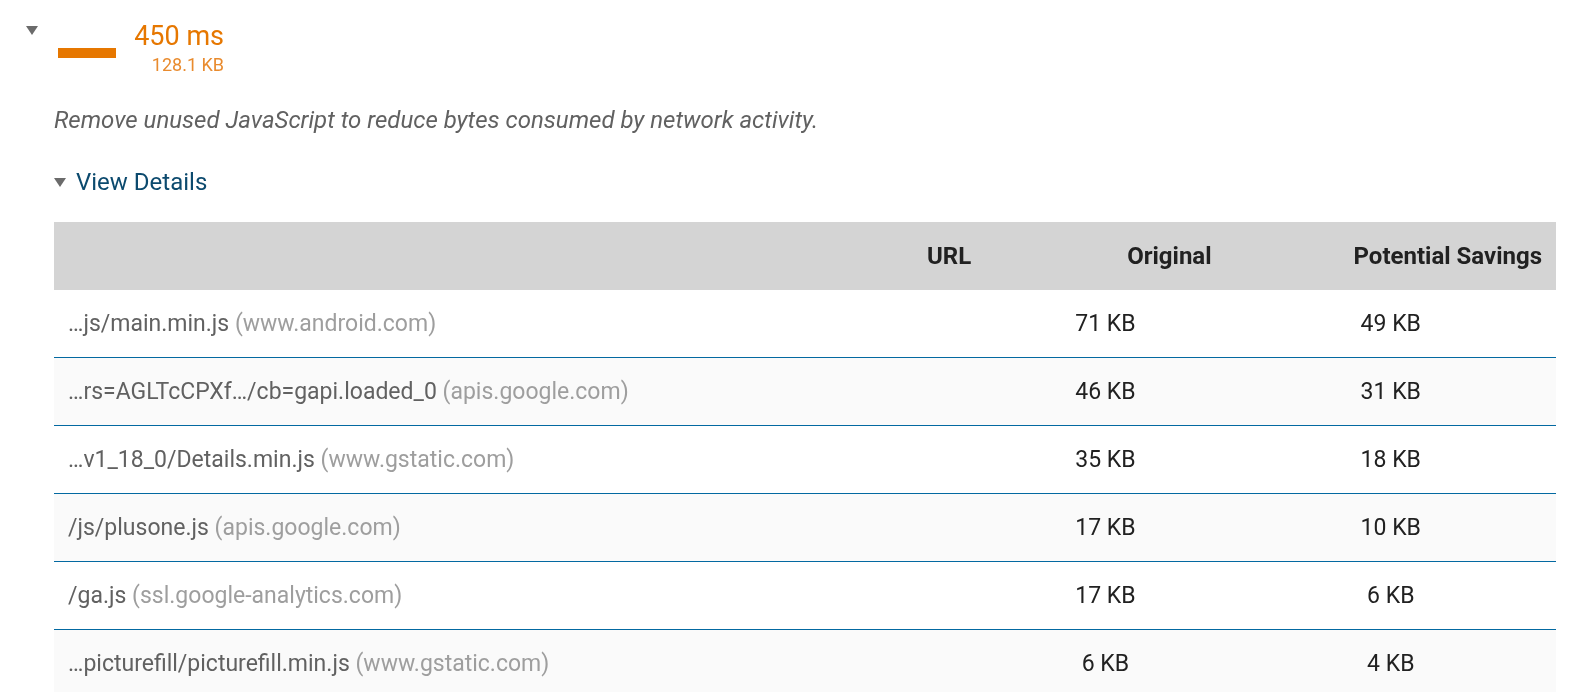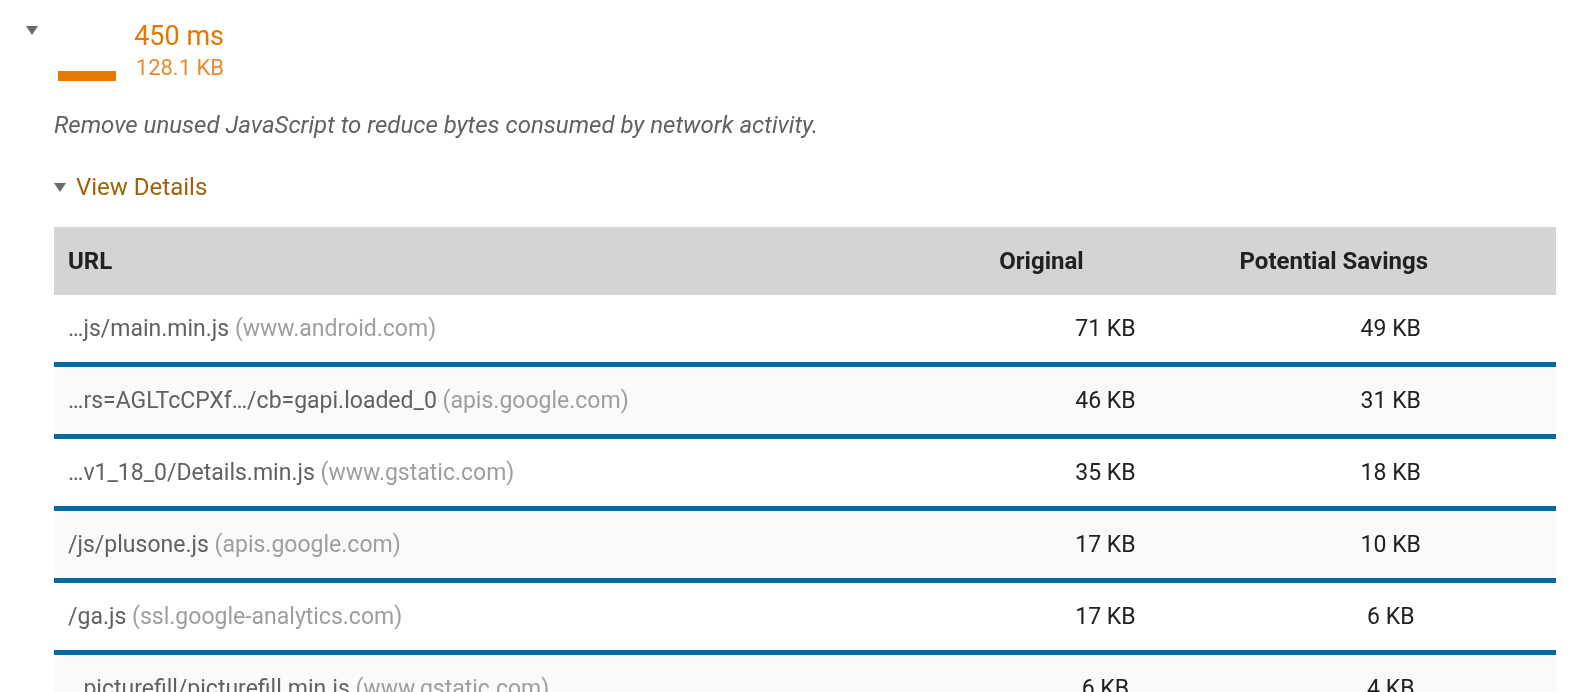--- a/index.html
+++ b/index.html
@@ -33,21 +33,21 @@
     font-size: 27px;
     color: #212121;
     margin-left: 8px;
     font-weight: 400;
     flex: 1;
   }
   .audit-metrics {
     text-align: right;
     min-width: 180px;
     display: flex;
-    align-items: flex-end;
+    align-items: center;
     justify-content: flex-end;
     gap: 18px;
   }
   .spark-bar {
     height: 10px;
     background: #e67700;
     width: 58px;
     margin-top: 10px;
   }
   .metric-stack {
@@ -56,21 +56,21 @@
     align-items: flex-end;
     line-height: 1.25;
   }
   .metric-time {
     color: #e67700;
     font-size: 27px;
     font-weight: 400;
   }
   .metric-bytes {
     color: #e98b2e;
-    font-size: 22px;
+    font-size: 18px;
     font-weight: 400;
   }
   .audit-body {
     margin-left: 34px;
     margin-top: 30px;
   }
   .audit-desc {
     color: #616161;
     font-size: 24px;
     font-weight: 400;
@@ -81,43 +81,43 @@
     align-items: center;
     margin-top: 34px;
     cursor: pointer;
   }
   .details-toggle .tri {
     border-top-color: #6b6b6b;
     margin-right: 10px;
   }
   .details-label {
     font-size: 24px;
-    color: #a16207;
+    color: #0c4a6e;
     font-weight: 400;
   }
   .table-wrap {
     margin-top: 26px;
   }
   table {
     width: 100%;
     border-collapse: collapse;
   }
   thead tr {
     background: #d4d4d4;
   }
   th {
     font-size: 24px;
     font-weight: 700;
     color: #212121;
     padding: 20px 14px;
-    text-align: left;
+    text-align: right;
   }
   th.num { }
   tbody tr {
-    border-bottom: 5px solid #0369a1;
+    border-bottom: 1px solid #0369a1;
   }
   tbody tr:nth-child(even) {
     background: #fafafa;
   }
   tbody tr:nth-child(odd) {
     background: #ffffff;
   }
   td {
     padding: 20px 14px;
     font-size: 23px;

